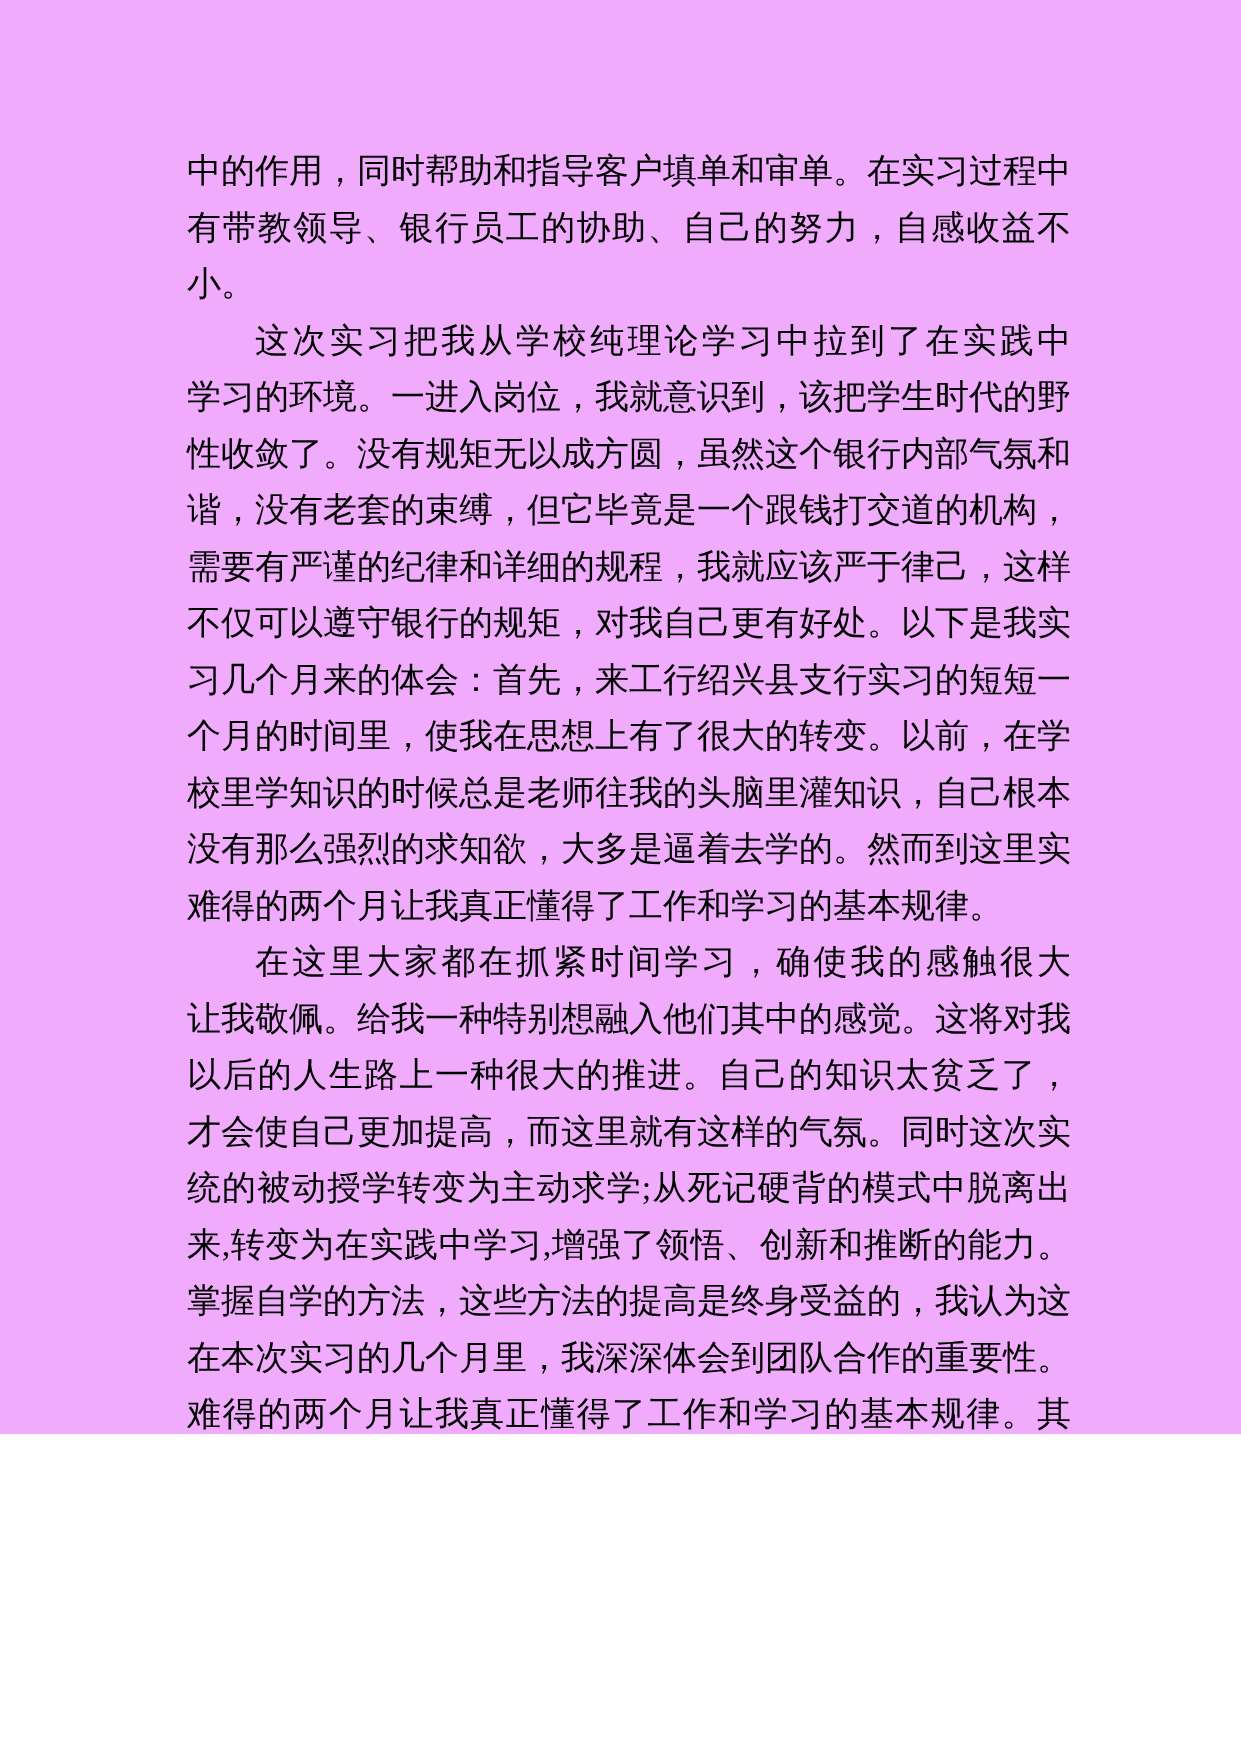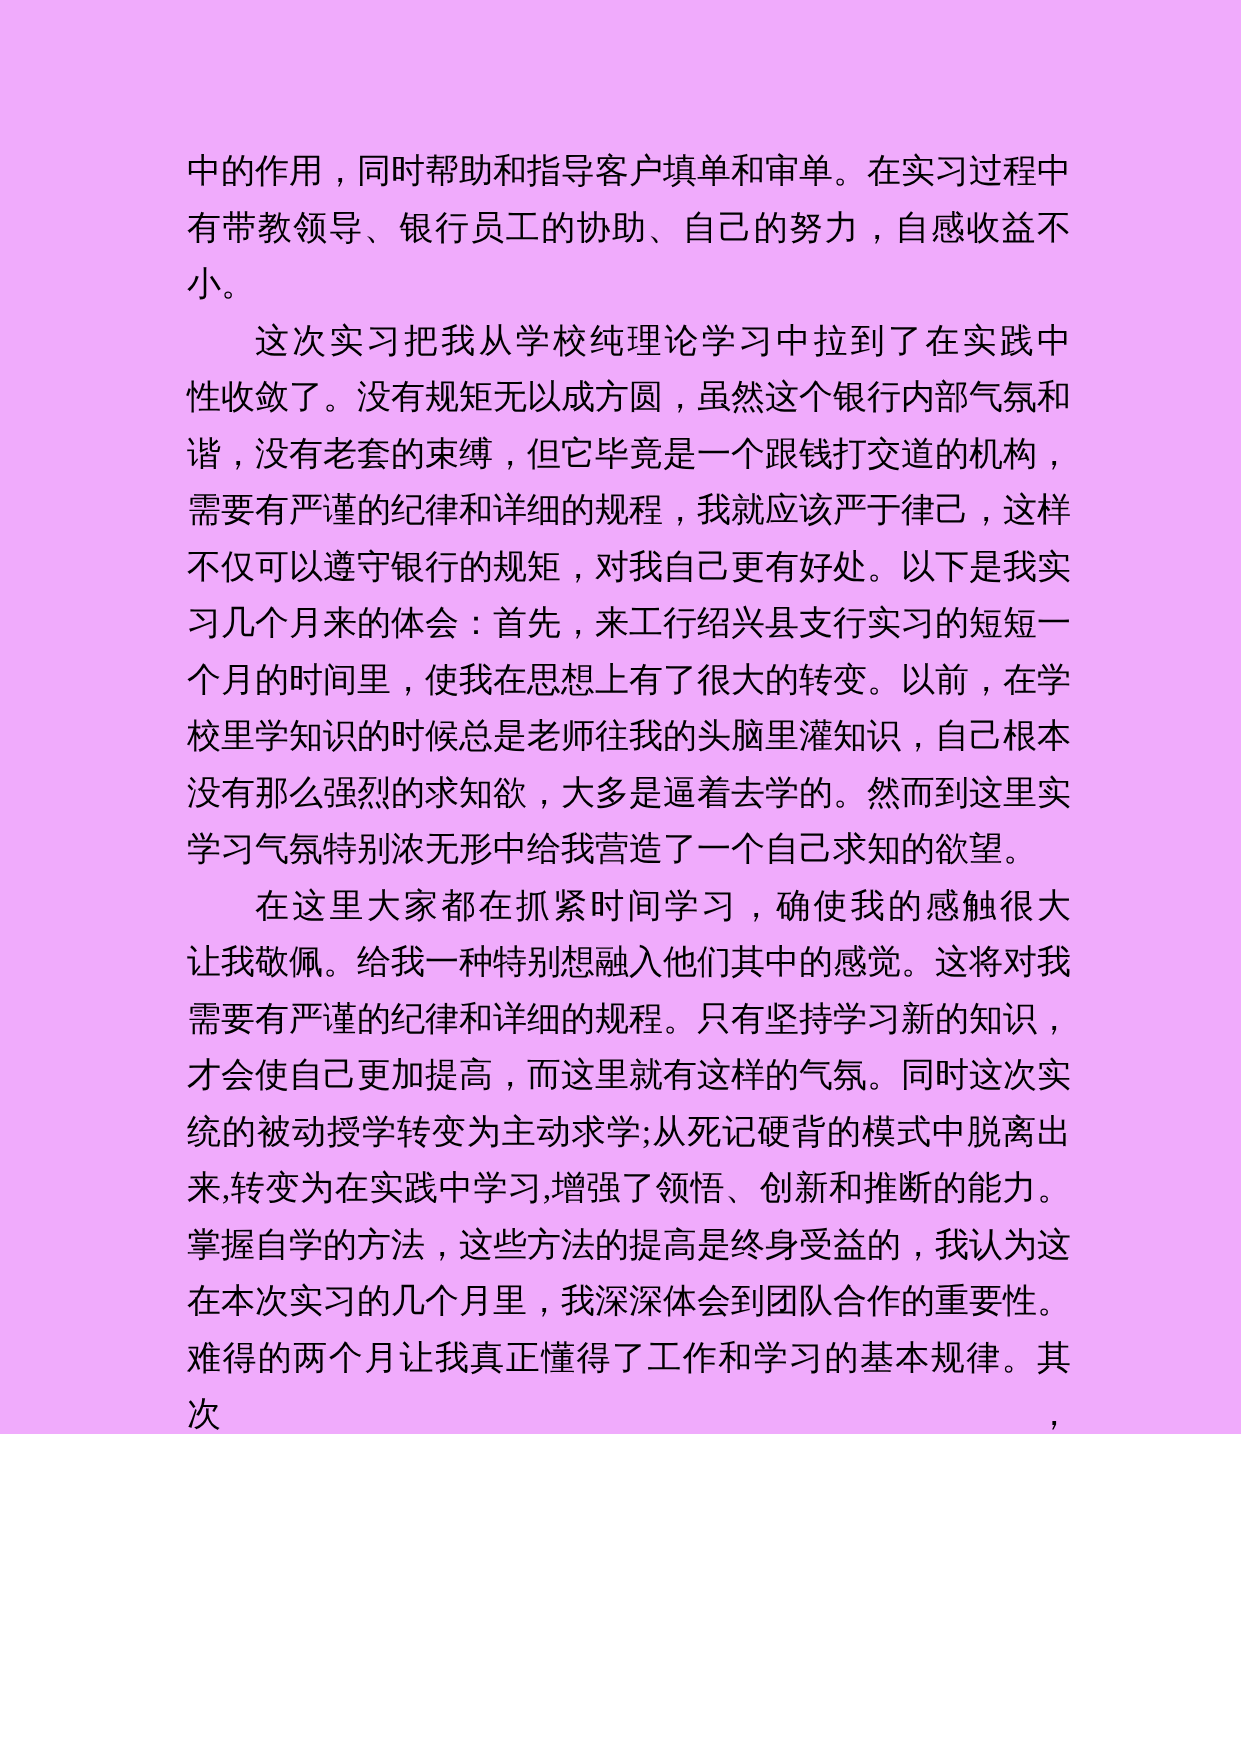--- a/index.html
+++ b/index.html
@@ -39,32 +39,33 @@
   }
 </style>
 </head>
 <body>
 
 <div class="page">
   <div class="text-block">
       <div class="line">中的作用，同时帮助和指导客户填单和审单。在实习过程中</div>
       <div class="line para-end">有带教领导、银行员工的协助、自己的努力，自感收益不小。</div>
       <div class="line indent">这次实习把我从学校纯理论学习中拉到了在实践中</div>
+      <div class="line">学习的环境。一进入岗位，我就意识到，该把学生时代的野</div>
       <div class="line">性收敛了。没有规矩无以成方圆，虽然这个银行内部气氛和</div>
       <div class="line">谐，没有老套的束缚，但它毕竟是一个跟钱打交道的机构，</div>
       <div class="line">需要有严谨的纪律和详细的规程，我就应该严于律己，这样</div>
       <div class="line">不仅可以遵守银行的规矩，对我自己更有好处。以下是我实</div>
       <div class="line">习几个月来的体会：首先，来工行绍兴县支行实习的短短一</div>
       <div class="line">个月的时间里，使我在思想上有了很大的转变。以前，在学</div>
       <div class="line">校里学知识的时候总是老师往我的头脑里灌知识，自己根本</div>
       <div class="line">没有那么强烈的求知欲，大多是逼着去学的。然而到这里实</div>
-      <div class="line para-end">学习气氛特别浓无形中给我营造了一个自己求知的欲望。</div>
+      <div class="line para-end">难得的两个月让我真正懂得了工作和学习的基本规律。</div>
       <div class="line indent">在这里大家都在抓紧时间学习，确使我的感触很大</div>
       <div class="line">让我敬佩。给我一种特别想融入他们其中的感觉。这将对我</div>
-      <div class="line">需要有严谨的纪律和详细的规程。只有坚持学习新的知识，</div>
+      <div class="line">以后的人生路上一种很大的推进。自己的知识太贫乏了，</div>
       <div class="line">才会使自己更加提高，而这里就有这样的气氛。同时这次实</div>
       <div class="line">统的被动授学转变为主动求学;从死记硬背的模式中脱离出</div>
       <div class="line">来,转变为在实践中学习,增强了领悟、创新和推断的能力。</div>
       <div class="line">掌握自学的方法，这些方法的提高是终身受益的，我认为这</div>
       <div class="line para-end">在本次实习的几个月里，我深深体会到团队合作的重要性。</div>
       <div class="line">难得的两个月让我真正懂得了工作和学习的基本规律。其次，</div>
     </div>
 </div>
 
 </body></html>

